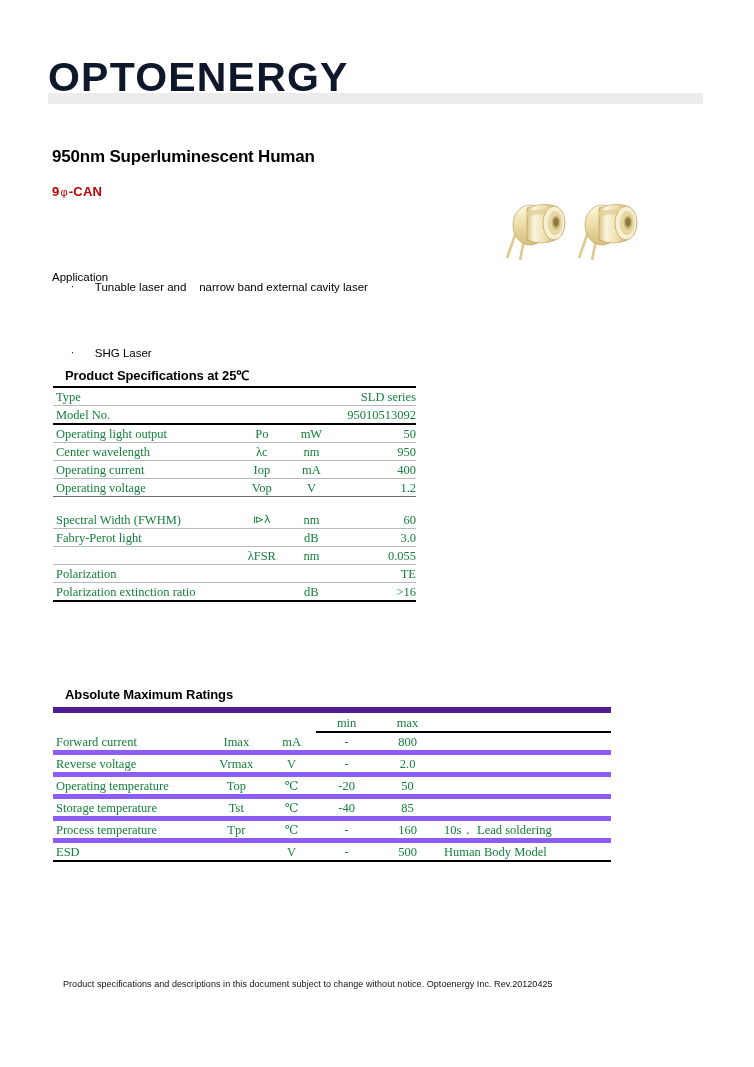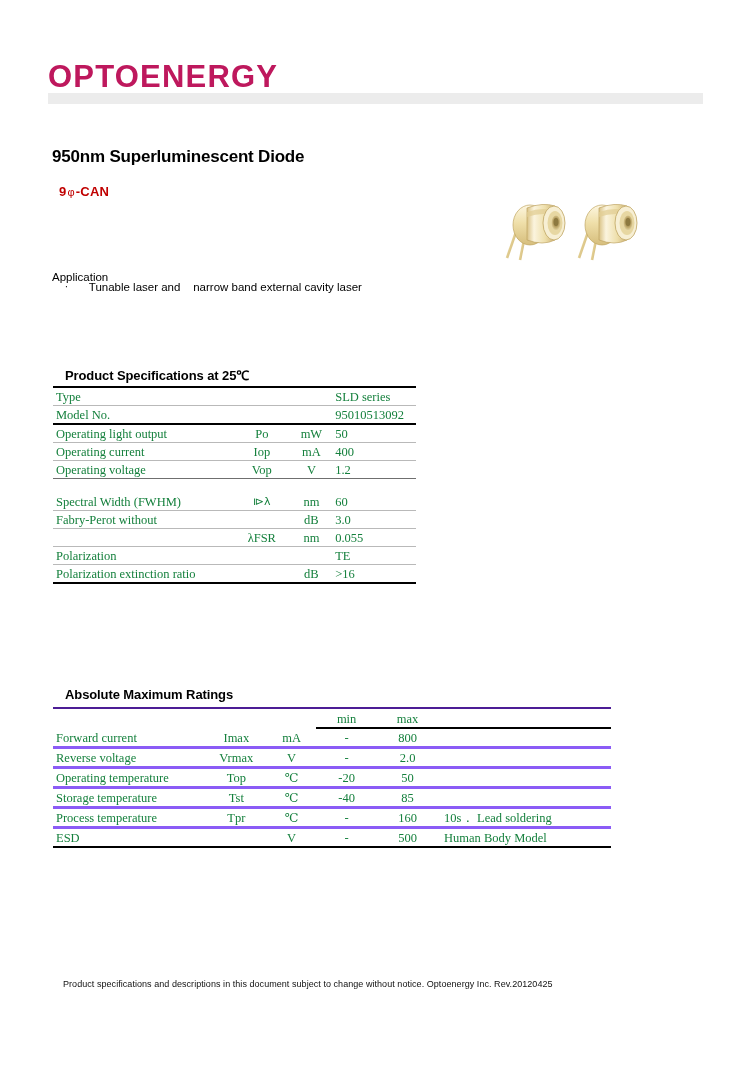--- a/index.html
+++ b/index.html
@@ -19,24 +19,24 @@
   
   #logo-block {
     position: absolute;
     left: 48px;
     top: 58px;
     width: 660px;
     height: 52px;
   }
   #logo-text {
     font-family: "Liberation Sans", sans-serif;
-    font-size: 31px;
+    font-size: 41px;
     font-weight: bold;
     letter-spacing: 1.2px;
-    color: #be185d;
+    color: #0f172a;
     line-height: 38px;
     white-space: nowrap;
   }
   #logo-bar {
     position: absolute;
     left: 48px;
     top: 93px;
     width: 655px;
     height: 11px;
     background: #ececec;
@@ -53,39 +53,38 @@
     color: #000;
   }
   #subtitle {
     position: absolute;
     left: 52px;
     top: 184px;
     font-size: 13px;
     font-weight: bold;
     color: #c00000;
     letter-spacing: 0.2px;
-    margin-left: 7px;
   }
   #subtitle .phi {
     font-size: 11px;
     font-weight: normal;
     padding: 0 1px;
   }
 
   
   #application-heading {
     position: absolute;
     left: 52px;
     top: 231px;
     font-size: 11.5px;
     margin-top: 40px;
   }
   #application-list {
     position: absolute;
-    left: 52px;
+    left: 58px;
     top: 254px;
     width: 420px;
   }
   .app-item {
     font-size: 11.5px;
     line-height: 22px;
     white-space: pre;
   }
   .app-bullet {
     display: inline-block;
@@ -148,33 +147,33 @@
   #spec-table tr.thick-top td { border-top: 2px solid #000; }
   #spec-table tr.thick-bottom td { border-bottom: 2px solid #000; margin-left: 48px; }
   #spec-table tr.rule-dark td { border-bottom: 1px solid #6f6f6f; }
   #spec-table tr.blank td {
     border-bottom: none;
     height: 14px;
   }
   #spec-table .c-param { width: 182px; padding-left: 3px; text-align: left; }
   #spec-table .c-sym   { width: 52px;  text-align: center; }
   #spec-table .c-unit  { width: 48px;  text-align: center; }
-  #spec-table .c-val   { width: 81px;  text-align: left; font-family: Liberation Serif, serif; }
+  #spec-table .c-val   { width: 81px;  text-align: right; font-family: Liberation Serif, serif; }
 
   
   #amr-table {
     left: 53px;
     top: 707px;
     width: 558px;
   }
-  #amr-table td { border-bottom: 3px solid #8b5cf6; }
+  #amr-table td { border-bottom: 5px solid #8b5cf6; }
   #amr-table tr.head td { border-bottom: none; height: 18px; }
   #amr-table tr.head td.minmax { border-bottom: 2px solid #000; }
   #amr-table tr.head td.note-head { border-bottom: 2px solid #000; }
-  #amr-table tr.top-rule td { border-top: 2px solid #4c1d95; }
+  #amr-table tr.top-rule td { border-top: 6px solid #4c1d95; }
   #amr-table tr.last td { border-bottom: 2px solid #000; }
   #amr-table .c-item  { width: 152px; padding-left: 3px; text-align: left; }
   #amr-table .c-sym   { width: 62px;  text-align: center; }
   #amr-table .c-unit  { width: 50px;  text-align: center; }
   #amr-table .c-min   { width: 62px;  text-align: center; }
   #amr-table .c-max   { width: 62px;  text-align: center; }
   #amr-table .c-note  { width: 170px; padding-left: 6px; text-align: left; }
   .bold-head { font-weight: bold; }
 
   .tri-delta {
@@ -193,29 +192,32 @@
   }
 </style>
 </head>
 <body>
 
 <div id="logo-block">
   <div id="logo-text">OPTOENERGY</div>
 </div>
 <div id="logo-bar"></div>
 
-<div id="doc-title">950nm Superluminescent Diode</div>
+<div id="doc-title">950nm Superluminescent Human</div>
 <div id="subtitle">
   <span>9</span><span class="phi">φ</span><span>-CAN</span>
 </div>
 
 <div id="application-heading">Application</div>
 <div id="application-list">
   <div class="app-item">
     <span class="app-bullet">·</span><span>Tunable laser and    narrow band external cavity laser</span>
+  </div>
+  <div class="app-item">
+    <span class="app-bullet">·</span><span>SHG Laser</span>
   </div>
 </div>
 
 <div id="product-photo">
   <svg class="can left" viewBox="0 0 78 72">
     <defs>
       <linearGradient id="bodyG" x1="0" y1="0" x2="0" y2="1">
         <stop offset="0%" stop-color="#fdf6e0"></stop>
         <stop offset="45%" stop-color="#efdfa9"></stop>
         <stop offset="100%" stop-color="#d6be7c"></stop>
@@ -282,20 +284,26 @@
       <td class="c-unit"></td>
       <td class="c-val">95010513092</td>
     </tr>
     <tr>
       <td class="c-param">Operating light output</td>
       <td class="c-sym">Po</td>
       <td class="c-unit">mW</td>
       <td class="c-val">50</td>
     </tr>
     <tr>
+      <td class="c-param">Center wavelength</td>
+      <td class="c-sym">λc</td>
+      <td class="c-unit">nm</td>
+      <td class="c-val">950</td>
+    </tr>
+    <tr>
       <td class="c-param">Operating current</td>
       <td class="c-sym">Iop</td>
       <td class="c-unit">mA</td>
       <td class="c-val">400</td>
     </tr>
     <tr class="rule-dark">
       <td class="c-param">Operating voltage</td>
       <td class="c-sym">Vop</td>
       <td class="c-unit">V</td>
       <td class="c-val">1.2</td>
@@ -306,21 +314,21 @@
       <td class="c-unit"></td>
       <td class="c-val"></td>
     </tr>
     <tr>
       <td class="c-param">Spectral Width (FWHM)</td>
       <td class="c-sym tri-delta">⧐λ</td>
       <td class="c-unit">nm</td>
       <td class="c-val">60</td>
     </tr>
     <tr>
-      <td class="c-param">Fabry-Perot without</td>
+      <td class="c-param">Fabry-Perot light</td>
       <td class="c-sym"></td>
       <td class="c-unit">dB</td>
       <td class="c-val">3.0</td>
     </tr>
     <tr>
       <td class="c-param"></td>
       <td class="c-sym">λFSR</td>
       <td class="c-unit">nm</td>
       <td class="c-val">0.055</td>
     </tr>

